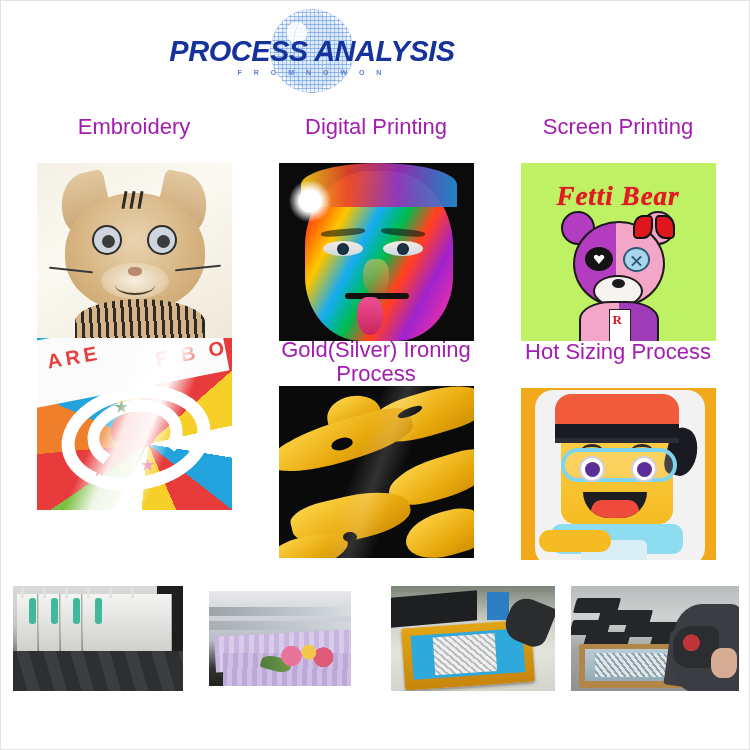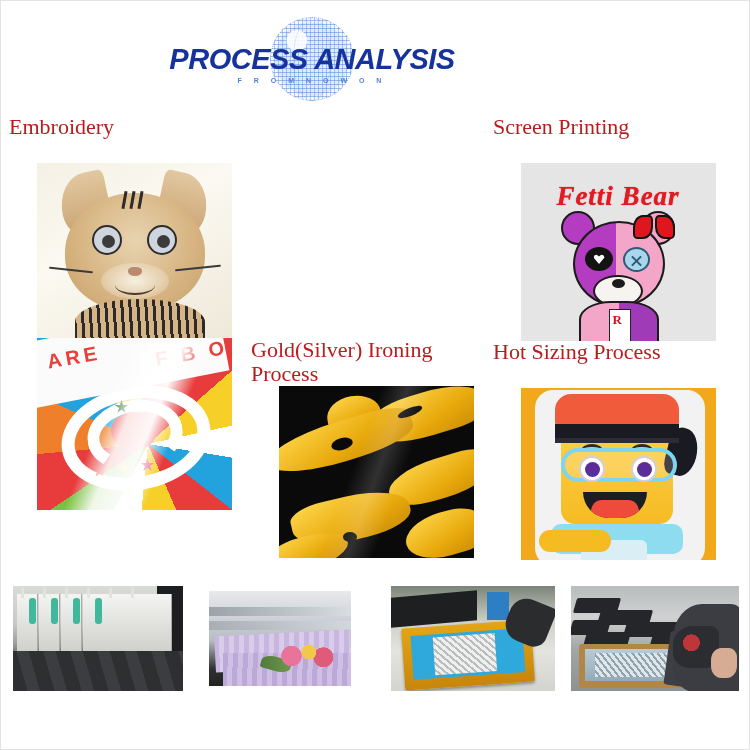--- a/index.html
+++ b/index.html
@@ -12,21 +12,21 @@
   }
   .page{
     position:absolute;inset:0;
     border:1px solid #e3e3e3;
     box-sizing:border-box;
     background:#fff;
   }
 
   
   .header{
-    position:absolute;left:0;top:8px;width:622px;height:100px;
+    position:absolute;left:0;top:0;width:622px;height:100px;
   }
   .logo-wrap{
     position:absolute;left:50%;top:8px;transform:translateX(-50%);
     width:320px;height:88px;
   }
   .globe{
     position:absolute;left:50%;top:0;transform:translateX(-50%);
     width:84px;height:84px;border-radius:50%;
     opacity:.85;
     background:
@@ -74,23 +74,23 @@
     position:absolute;left:0;top:100px;width:750px;height:470px;
   }
   .cell{position:absolute;width:250px;}
   .cell-c0{left:8px;}
   .cell-c1{left:250px;}
   .cell-c2{left:492px;}
   .cell-r0{top:12px;}
   .cell-r1{top:237px;}
 
   .cell-title{
-    text-align:left;
-    color:#b91c1c;
-    font-family:Liberation Serif, serif;
+    text-align:center;
+    color:#a21caf;
+    font-family:Liberation Sans, sans-serif;
     font-size:22px;
     line-height:24px;
     height:48px;
     font-weight:normal;
   }
   .cell-title.one-line{padding-top:2px;}
   .thumb{
     width:195px;height:178px;
     margin:0 auto;
     position:relative;
@@ -144,21 +144,21 @@
   .f-brow.l{left:42px;transform:rotate(-5deg);} .f-brow.r{left:102px;transform:rotate(5deg);}
   .f-nose{position:absolute;left:84px;top:96px;width:26px;height:36px;border-radius:40% 40% 50% 50%;
     background:linear-gradient(180deg,rgba(255,190,90,.55),rgba(240,90,40,.35));}
   .f-mouthline{position:absolute;left:66px;top:130px;width:64px;height:6px;border-radius:4px;background:#14100e;}
   .f-lip{position:absolute;left:78px;top:134px;width:26px;height:38px;border-radius:40% 40% 50% 50%;
     background:linear-gradient(180deg,#ef4f93,#c9265f);}
   .f-hair{position:absolute;left:22px;top:0;width:156px;height:44px;border-radius:50% 50% 0 0;
     background:linear-gradient(90deg,#f2cf14,#e8442c 30%,#9b2fb8 62%,#1f8fd6 100%);opacity:.92;}
 
   
-  .art-bear{background:#e5e5e5;}
+  .art-bear{background:#bef264;}
   .bear-txt{
     position:absolute;left:0;top:18px;width:195px;text-align:center;
     color:#e01b24;font-family:"Liberation Serif",serif;font-style:italic;font-weight:bold;
     font-size:27px;letter-spacing:1px;
     text-shadow:0 0 1px #e01b24;
   }
   .bear-head{position:absolute;left:52px;top:58px;width:92px;height:86px;border-radius:50%;
     background:linear-gradient(90deg,#b43cc0 0 47%,#f4a6c8 47% 100%);
     border:2px solid #1b1b1b;box-sizing:border-box;}
   .bear-ear{position:absolute;top:48px;width:34px;height:34px;border-radius:50%;border:2px solid #1b1b1b;box-sizing:border-box;}
@@ -338,20 +338,39 @@
             <div class="cat-pupil"></div>
           </div>
         <div class="cat-nose"></div>
         <div class="cat-mouth"></div>
         <div class="cat-whisk" style="left:12px;top:106px;width:44px;transform:rotate(6deg)"></div>
         <div class="cat-whisk" style="left:138px;top:104px;width:46px;transform:rotate(-6deg)"></div>
         <div class="cat-chest"></div>
       </div>
     </div>
 
+    <div class="cell cell-c1 cell-r0">
+      <div class="cell-title one-line">Digital Printing</div>
+      <div class="thumb art-face">
+        <div class="face-shape"></div>
+        <div class="f-hair"></div>
+        <div class="face-splat"></div>
+        <div class="f-brow l"></div>
+        <div class="f-brow r"></div>
+        <div class="f-eye l">
+            <div class="f-pupil"></div>
+          </div>
+        <div class="f-eye r">
+            <div class="f-pupil"></div>
+          </div>
+        <div class="f-nose"></div>
+        <div class="f-mouthline"></div>
+        <div class="f-lip"></div>
+      </div>
+    </div>
 
     <div class="cell cell-c2 cell-r0">
       <div class="cell-title one-line">Screen Printing</div>
       <div class="thumb art-bear">
         <div class="bear-txt">Fetti Bear</div>
         <div class="bear-ear l"></div>
         <div class="bear-ear r"></div>
         <div class="bear-head"></div>
         <div class="bear-bow">
             <i></i>

